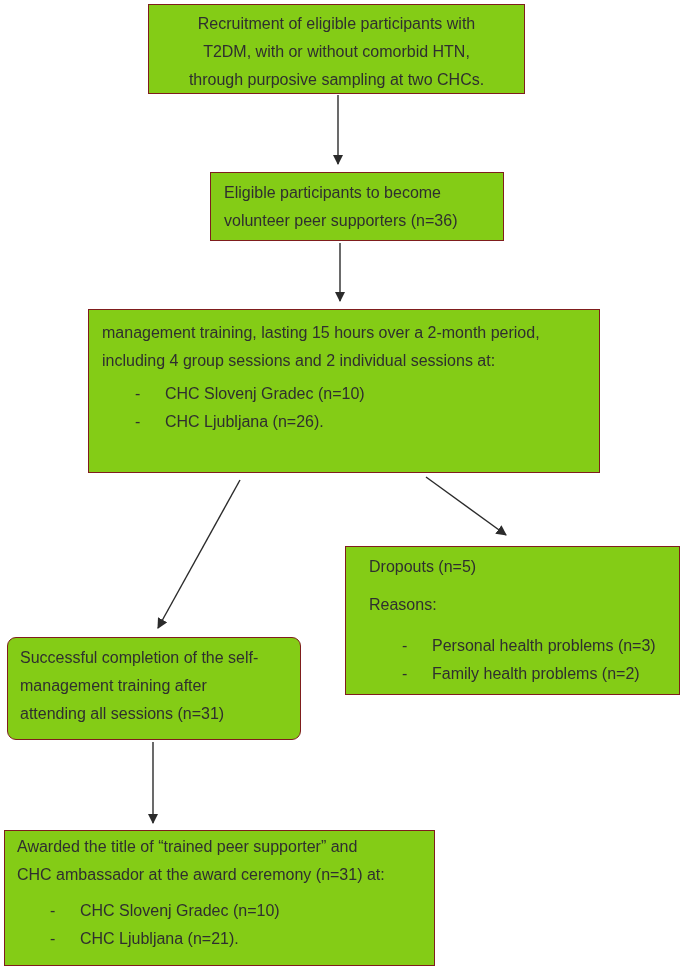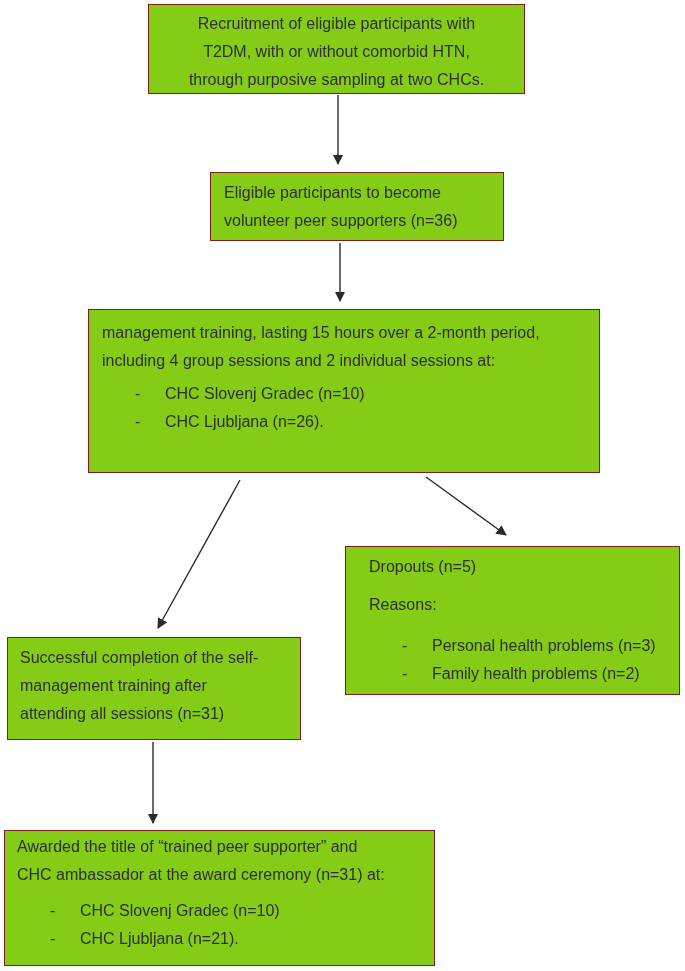--- a/index.html
+++ b/index.html
@@ -44,20 +44,21 @@
   .box-dropouts {
     left: 345px; top: 546px; width: 335px; height: 149px;
     padding: 6px 0 0 23px;
   }
   .box-dropouts .reasons-label { margin-top: 10px; }
   .box-dropouts .bullets { margin-top: 13px; }
   
   .box-completion {
     left: 7px; top: 637px; width: 294px; height: 103px;
     padding: 6px 0 0 12px;
+    border-radius: 9px;
   }
   
   .box-awarded {
     left: 4px; top: 830px; width: 431px; height: 136px;
     padding: 2px 0 0 12px;
   }
   .bullets { margin-top: 5px; }
   .box-awarded .bullets { margin-top: 8px; }
   .bullet-row {
     display: flex;

